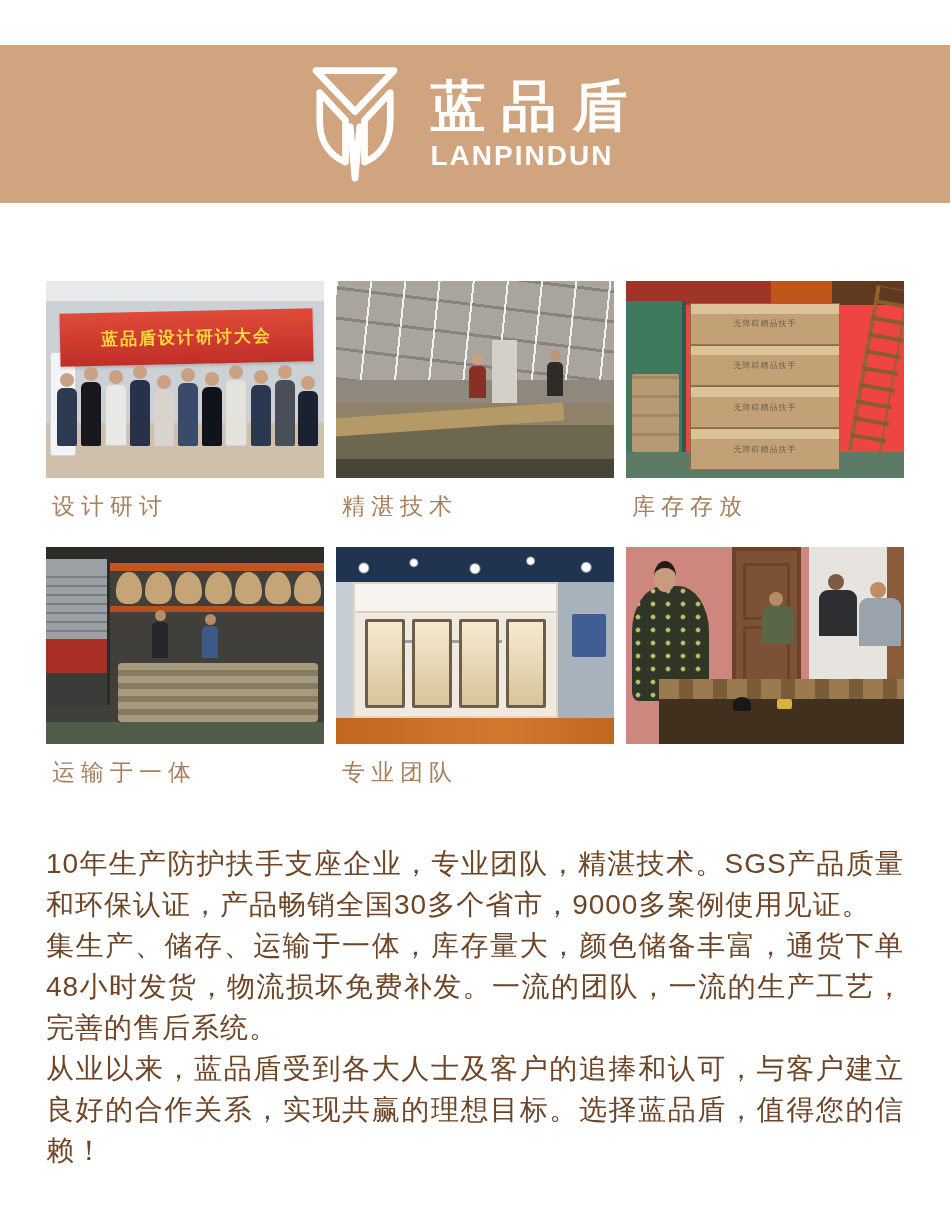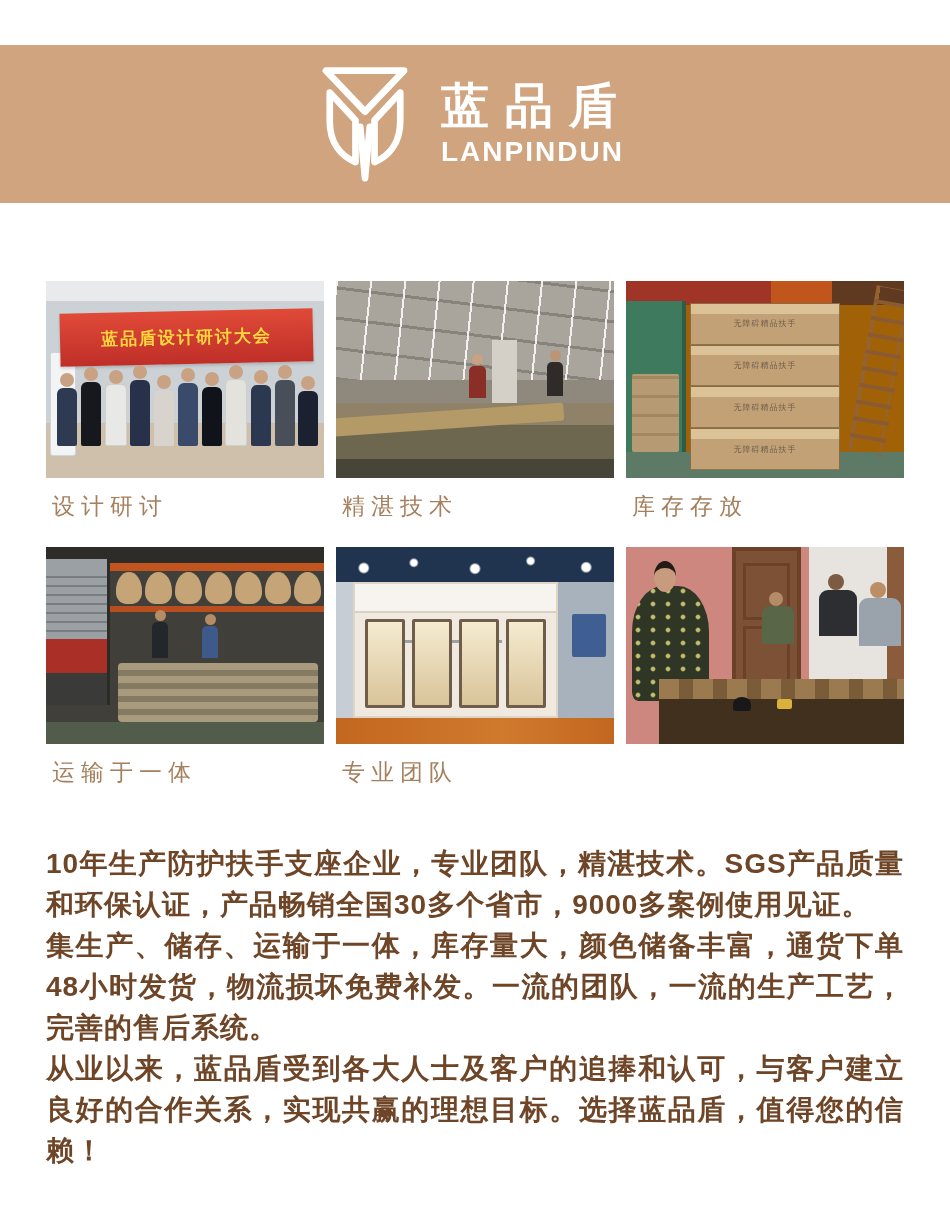--- a/index.html
+++ b/index.html
@@ -4,21 +4,21 @@
 <style>
   html,body{margin:0;padding:0;background:#ffffff;}
   body{width:950px;font-family:"Liberation Sans","DejaVu Sans",sans-serif;}
   .page{width:950px;min-height:1216px;background:#fff;overflow:hidden;}
 
   
   .brand-band{margin-top:45px;height:158px;background:#cfa47f;display:flex;align-items:center;justify-content:center;}
   .brand-lockup{display:flex;align-items:center;gap:28px;}
   .logo-icon{width:96px;height:120px;display:block;}
   .brand-text{display:flex;flex-direction:column;align-items:flex-start;}
-  .brand-cn{color:#fff;font-size:48px;font-weight:700;letter-spacing:16px;line-height:1;white-space:nowrap;}
+  .brand-cn{color:#fff;font-size:55px;font-weight:700;letter-spacing:16px;line-height:1;white-space:nowrap;}
   .brand-en{color:#fff;font-size:28px;font-weight:700;letter-spacing:2px;line-height:1;margin-top:8px;white-space:nowrap;}
 
   
   .gallery{margin:78px 46px 0;display:grid;grid-template-columns:repeat(3,278px);column-gap:12px;}
   .gallery figure{margin:0;}
   .photo{position:relative;width:278px;height:197px;overflow:hidden;background:#888;}
   .photo *{position:absolute;}
   .caption{display:block;margin:13px 0 26px;text-align:left;font-size:23px;line-height:30px;color:#a5805e;letter-spacing:6px;text-indent:6px;}
 
   
@@ -47,21 +47,21 @@
                      repeating-linear-gradient(7deg,rgba(66,60,54,.32) 0 3px,rgba(66,60,54,0) 3px 30px);}
   .ph2 .pillar{left:56%;top:30%;width:9%;height:34%;background:#d4cfc7;}
   .ph2 .bench{left:0;right:0;top:62%;bottom:0;background:linear-gradient(180deg,#8f8268 0 30%,#6e6750 30% 75%,#474538 75%);}
   .ph2 .rail{left:-6%;right:18%;top:66%;height:9%;background:#b49a66;transform:rotate(-4deg);border-radius:3px;}
   .ph2 .worker-red{left:48%;top:43%;width:17px;height:32px;background:#8a2f28;border-radius:5px 5px 0 0;}
   .ph2 .worker-red::before{content:"";position:absolute;top:-12px;left:3px;width:11px;height:11px;border-radius:50%;background:#c9a183;}
   .ph2 .worker-dark{left:76%;top:41%;width:16px;height:34px;background:#2e2b28;border-radius:5px 5px 0 0;}
   .ph2 .worker-dark::before{content:"";position:absolute;top:-12px;left:3px;width:11px;height:11px;border-radius:50%;background:#bb9576;}
 
   
-  .ph3{background:#a16207;}
+  .ph3{background:#ef4444;}
   .ph3 .topband{left:0;right:0;top:0;height:12%;background:linear-gradient(90deg,#a03426 0 52%,#c1561d 52% 74%,#5f3a20 74%);}
   .ph3 .door{left:0;top:10%;bottom:12%;width:20%;background:#3e7a5e;border-right:4px solid #2e5c47;}
   .ph3 .floor{left:0;right:0;bottom:0;height:13%;background:#5d7a66;}
   .ph3 .sidestack{left:2%;bottom:13%;width:17%;height:40%;background:repeating-linear-gradient(0deg,#b59a74 0 16px,#a3875f 16px 19px);border-radius:2px;}
   .ph3 .stack{left:23%;right:23%;top:11%;bottom:4%;display:flex;flex-direction:column;position:absolute;}
   .ph3 .boxrow{position:relative;flex:1;background:linear-gradient(180deg,#dcc397 0 24%,#c2a176 24%);border:1px solid rgba(120,90,50,.75);display:flex;align-items:center;justify-content:center;}
   .ph3 .boxrow span{position:static;font-size:8px;color:#6b5d49;letter-spacing:1px;white-space:nowrap;}
   .ph3 .ladder{right:2%;top:3%;bottom:12%;width:13%;transform:rotate(10deg);
     background:repeating-linear-gradient(0deg,rgba(0,0,0,0) 0 13px,#8a5a30 13px 17px),
                linear-gradient(90deg,#95632f 0 4px,rgba(0,0,0,0) 4px 86%,#95632f 86% 92%,rgba(0,0,0,0) 92%);}
@@ -117,21 +117,21 @@
   .ph6 .man-dark::before{content:"";position:absolute;top:-16px;left:9px;width:16px;height:16px;border-radius:50%;background:#7c5b42;}
   .ph6 .man-gray{right:1%;top:26%;width:42px;height:48px;background:#9aa2ab;border-radius:9px 9px 0 0;}
   .ph6 .man-gray::before{content:"";position:absolute;top:-16px;left:11px;width:16px;height:16px;border-radius:50%;background:#bb8e66;}
   .ph6 .table{left:12%;right:0;bottom:0;height:33%;background:#42301f;}
   .ph6 .tabletop{left:0;right:0;top:0;height:30%;background:repeating-linear-gradient(90deg,#9a7a4e 0 20px,#7a5c38 20px 34px);}
   .ph6 .kettle{left:30%;top:28%;width:18px;height:14px;background:#181818;border-radius:50% 50% 20% 20%;}
   .ph6 .yellow-item{left:48%;top:30%;width:15px;height:10px;background:#d9b13c;border-radius:2px;}
 
   
   .about{margin:30px 46px 0;padding-bottom:86px;}
-  .about p{margin:0;font-size:28px;line-height:41px;font-weight:700;color:#6e4527;letter-spacing:1px;text-align:justify;}
+  .about p{margin:0;font-size:28px;line-height:41px;font-weight:400;color:#6e4527;letter-spacing:1px;text-align:justify;}
 </style>
 </head>
 <body>
 
 <div class="page">
 
   <header class="brand-band">
     <div class="brand-lockup">
       <span class="logo-wrap">
         <svg class="logo-icon" viewBox="0 0 100 126" xmlns="http://www.w3.org/2000/svg">

